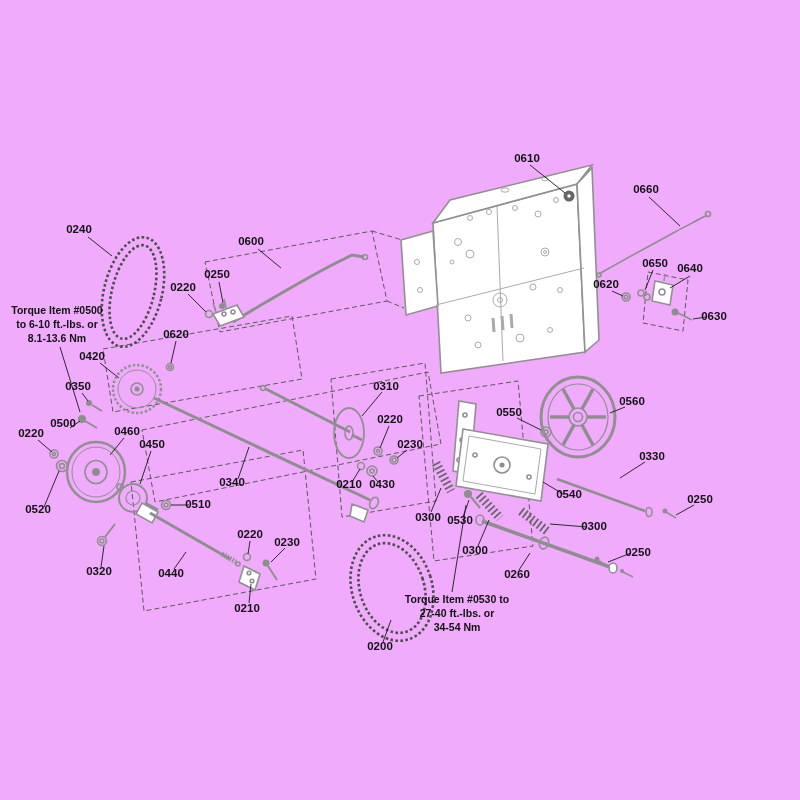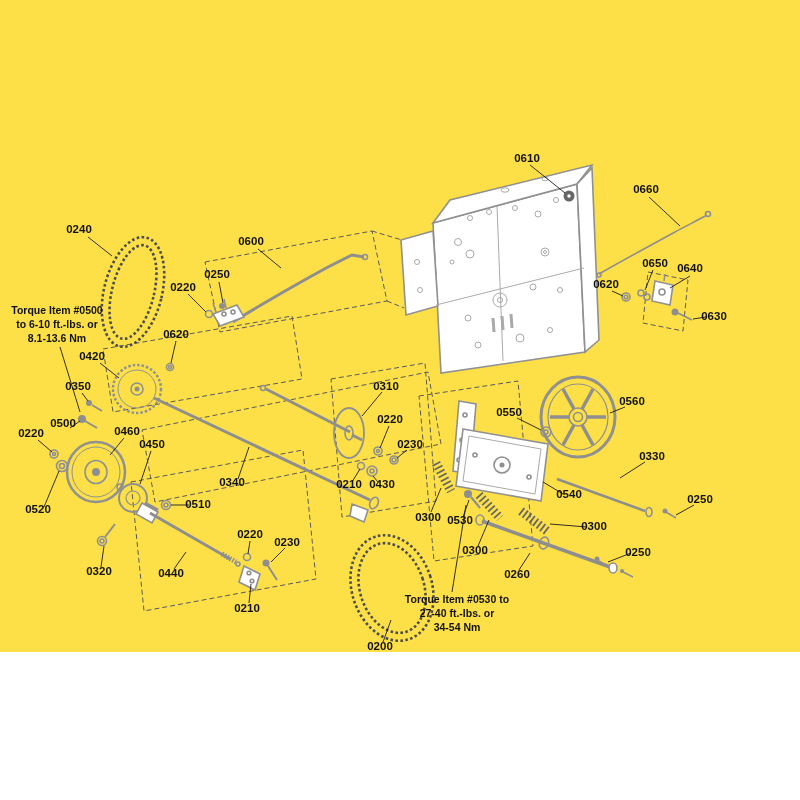--- a/index.html
+++ b/index.html
@@ -1,16 +1,16 @@
 <!DOCTYPE html>
 <html><head>
 <meta charset="utf-8">
 <style>
   html,body{margin:0;padding:0;background:#ffffff;}
-  .stage{position:relative;width:800px;height:652px;background:#fde047;overflow:hidden;font-family:"Liberation Sans",sans-serif;}
+  .stage{position:relative;width:800px;height:800px;background:#f0abfc;overflow:hidden;font-family:"Liberation Sans",sans-serif;}
   svg{position:absolute;top:0;left:0;}
   .part{stroke:#909090;fill:none;stroke-width:1.6;}
   .part-f{stroke:#909090;fill:#ffffff;stroke-width:1.6;}
   .thin{stroke:#aaaaaa;fill:none;stroke-width:1;}
   .dash{fill:none;stroke:#5a5a5a;stroke-width:1;stroke-dasharray:5 3;}
   .chain{fill:none;stroke:#4d4d4d;stroke-width:2.6;stroke-dasharray:2.6 2.4;}
   .leader{stroke:#1a1a1a;stroke-width:0.9;}
   .lbl{font-family:"Liberation Sans",sans-serif;font-weight:bold;font-size:11.5px;fill:#111111;text-anchor:middle;}
   .note{font-family:"Liberation Sans",sans-serif;font-weight:bold;font-size:10.5px;fill:#111111;text-anchor:middle;}
   .spring{stroke:#666666;stroke-width:9;stroke-dasharray:1.8 2.6;fill:none;}

